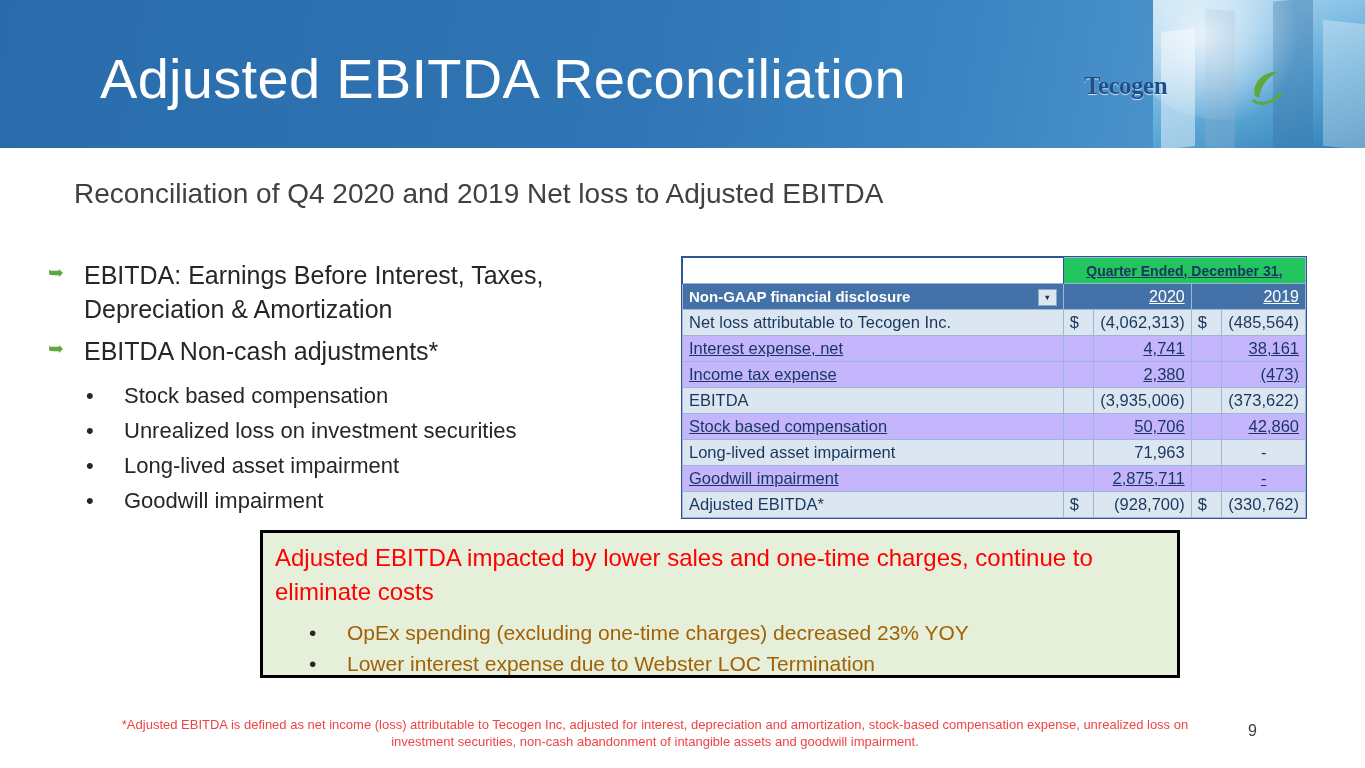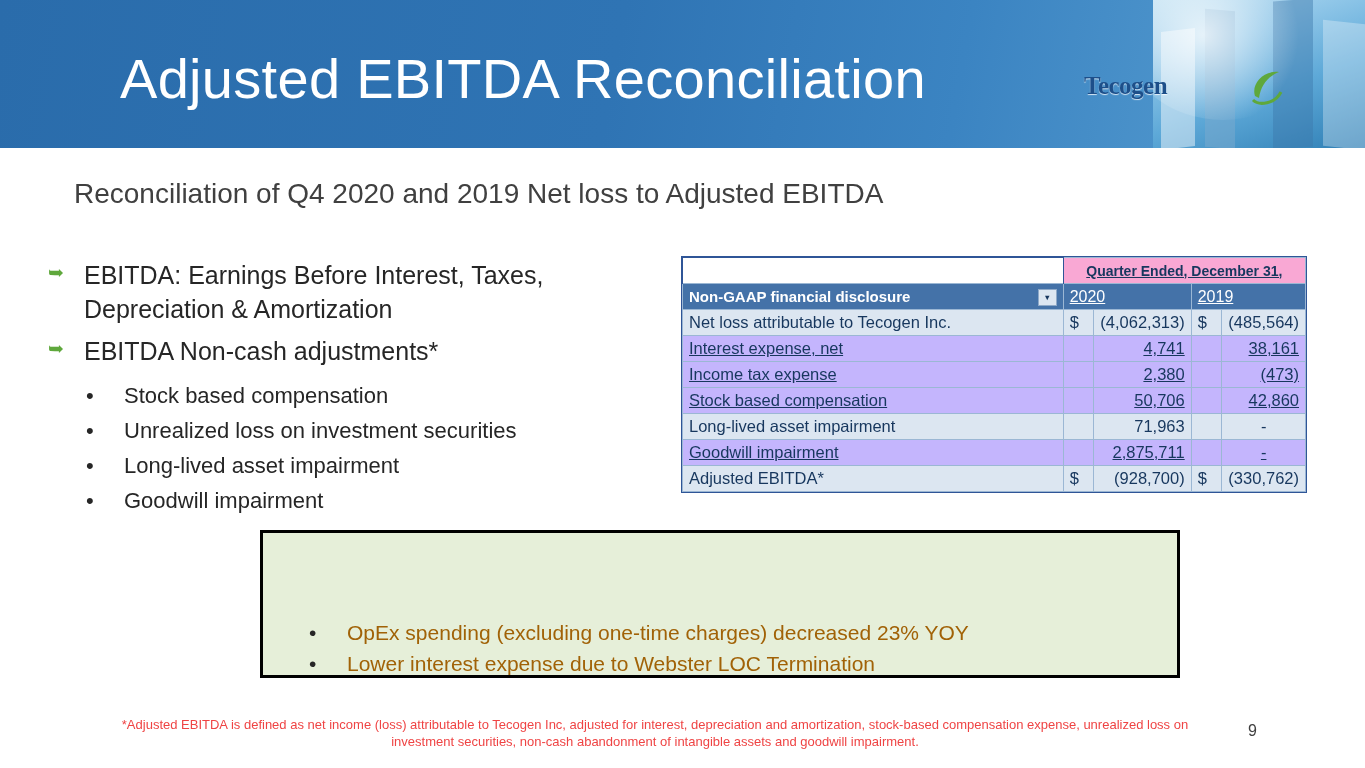--- a/index.html
+++ b/index.html
@@ -26,21 +26,20 @@
   }
   .header-title {
     position: absolute;
     left: 100px;
     top: 46px;
     font-size: 56px;
     color: #ffffff;
     font-weight: normal;
     letter-spacing: 0.3px;
     white-space: nowrap;
-    margin-left: 20px;
   }
   
   .header-photo {
     position: absolute;
     right: 0; top: 0;
     width: 212px;
     height: 148px;
     background:
       linear-gradient(160deg, #bfe0f2 0%, #8fc6e8 30%, #5ea9d8 60%, #2f7fb5 100%);
     overflow: hidden;
@@ -153,21 +152,21 @@
     color: #17375e;
     font-family: "Liberation Sans", sans-serif;
   }
   table.fin td, table.fin th {
     padding: 2px 6px;
     height: 21px;
     border: 1px solid #9bb7d4;
     white-space: nowrap;
   }
   .hdr-top td {
-    background: #f9a8d4;
+    background: #22c55e;
     border: 1px solid #2f5597;
     text-align: center;
     font-weight: bold;
     font-size: 14px;
     color: #17375e;
   }
   .hdr-top .blank {
     border-left: 1px solid #2f5597;
     border-top: 1px solid #2f5597;
     border-bottom: none;
@@ -176,21 +175,21 @@
   }
   .hdr-top .u { text-decoration: underline; }
   .hdr-row td {
     background: #4472a8;
     color: #ffffff;
     font-weight: bold;
     font-size: 15px;
     border: 1px solid #2f5597;
   }
   .hdr-row .yr {
-    text-align: left;
+    text-align: right;
     text-decoration: underline;
     font-weight: normal;
     font-size: 16px;
   }
   .filter-btn {
     float: right;
     width: 17px;
     height: 15px;
     background: #dce6f1;
     border: 1px solid #8ea9c8;
@@ -352,20 +351,27 @@
       <td class="cur"></td>
       <td class="num">38,161</td>
     </tr>
     <tr class="plain">
       <td class="lbl">Income tax expense</td>
       <td class="cur"></td>
       <td class="num">2,380</td>
       <td class="cur"></td>
       <td class="num">(473)</td>
     </tr>
+    <tr class="shade rowline">
+      <td class="lbl">EBITDA</td>
+      <td class="cur"></td>
+      <td class="num">(3,935,006)</td>
+      <td class="cur"></td>
+      <td class="num">(373,622)</td>
+    </tr>
     <tr class="plain">
       <td class="lbl">Stock based compensation</td>
       <td class="cur"></td>
       <td class="num">50,706</td>
       <td class="cur"></td>
       <td class="num">42,860</td>
     </tr>
     <tr class="shade">
       <td class="lbl">Long-lived asset impairment</td>
       <td class="cur"></td>
@@ -385,20 +391,21 @@
       <td class="cur">$</td>
       <td class="num">(928,700)</td>
       <td class="cur">$</td>
       <td class="num">(330,762)</td>
     </tr>
   </tbody>
     </table>
 </div>
 
 <div class="callout">
+  <div class="callout-head">Adjusted EBITDA impacted by lower sales and one-time charges, continue to eliminate costs</div>
   <div class="callout-list">
     <div class="cl-row">
       <div class="cl-dot">•</div>
       <div class="cl-text">OpEx spending (excluding one-time charges) decreased 23% YOY</div>
     </div>
     <div class="cl-row">
       <div class="cl-dot">•</div>
       <div class="cl-text">Lower interest expense due to Webster LOC Termination</div>
     </div>
   </div>

